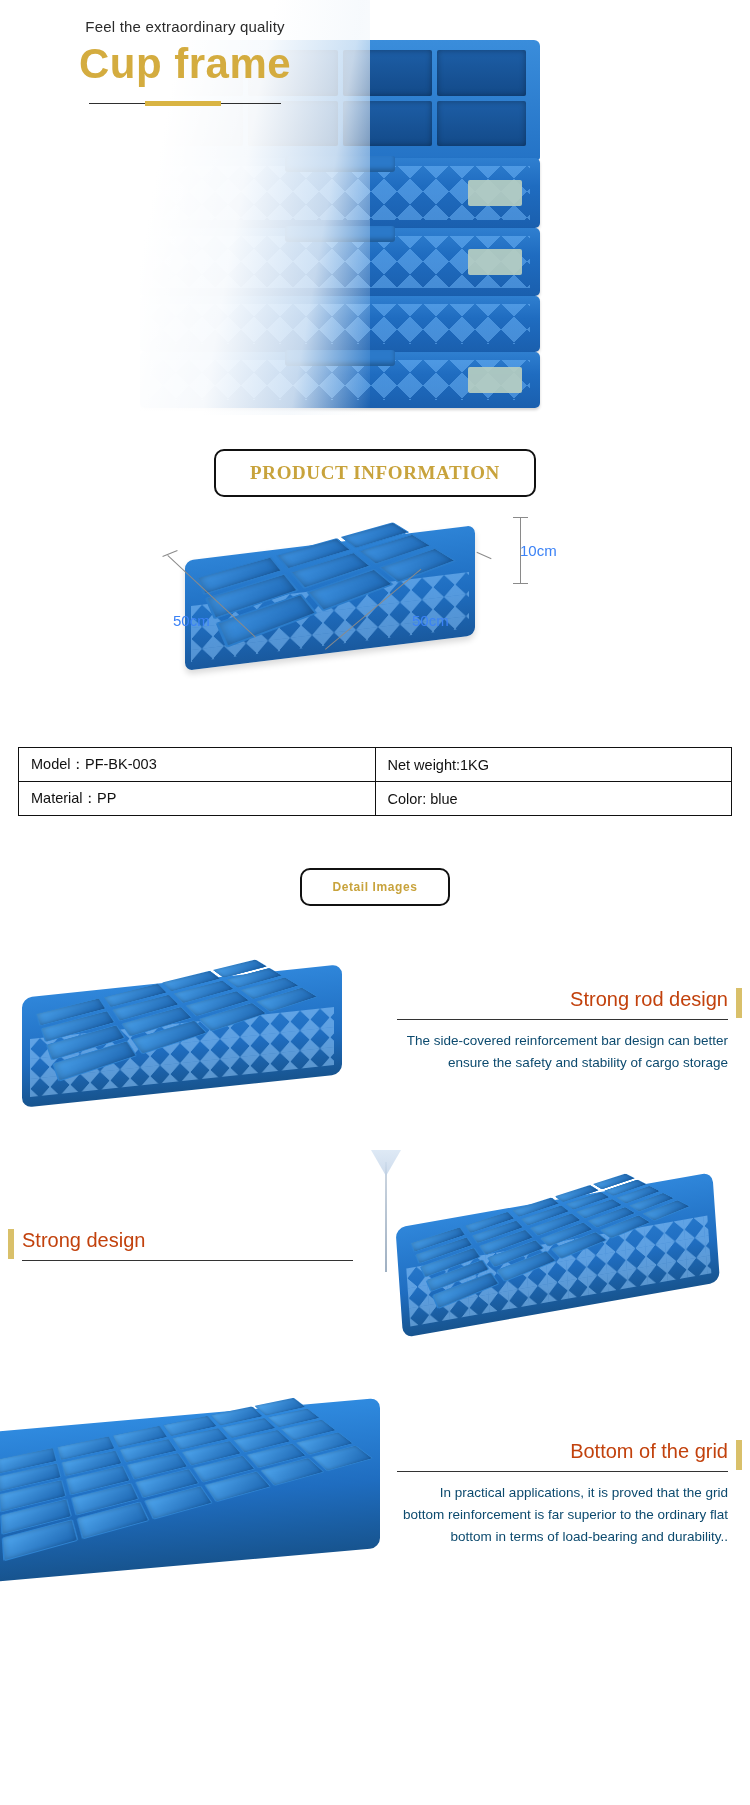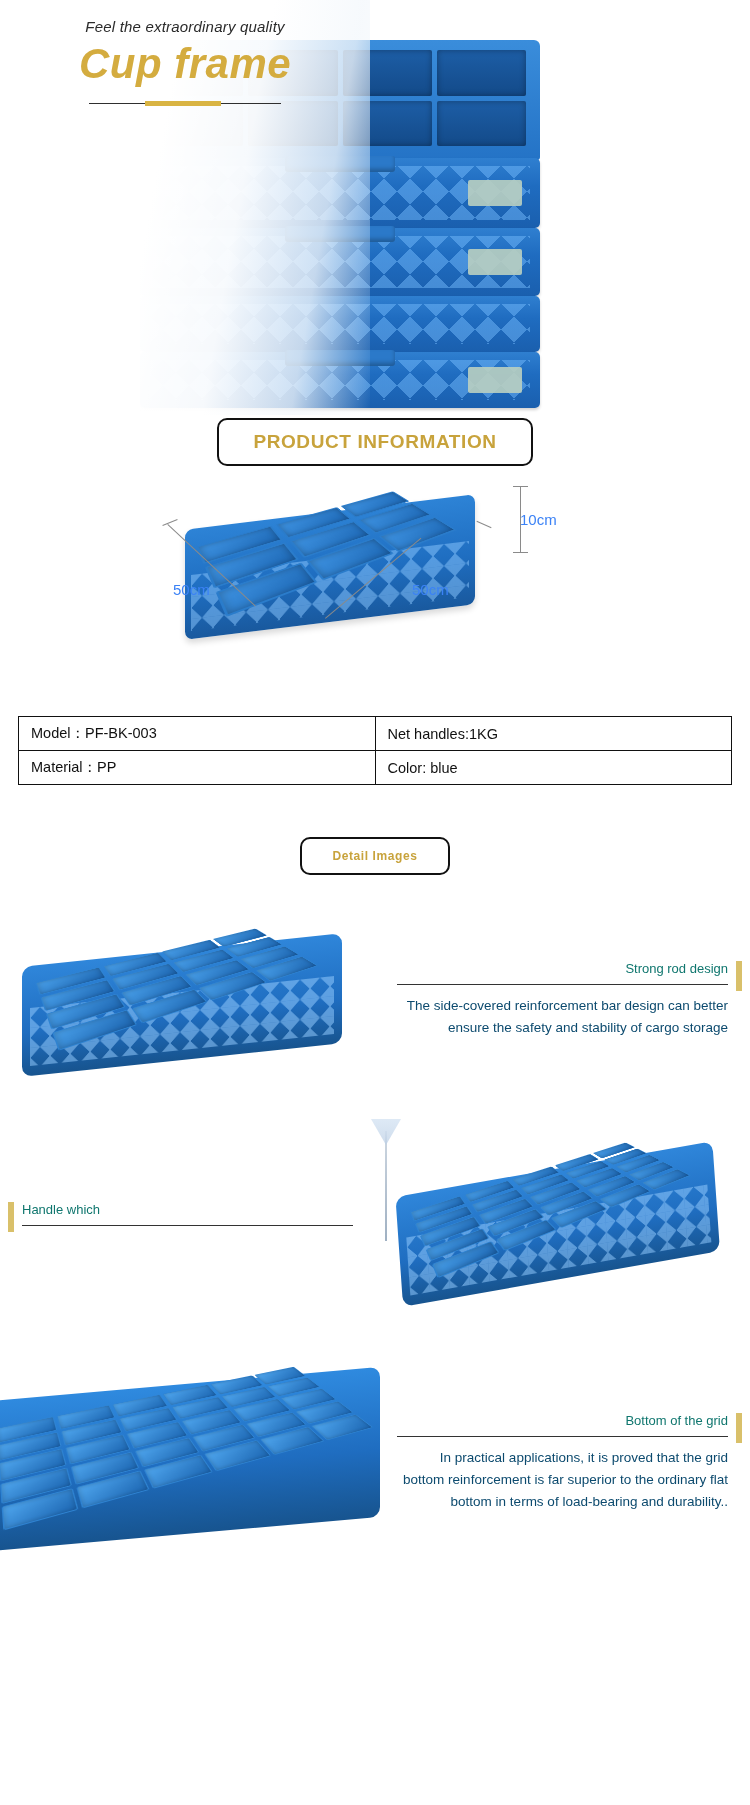--- a/index.html
+++ b/index.html
@@ -82,21 +82,20 @@
     left: 0; top: 0;
     width: 370px; height: 415px;
     background: linear-gradient(100deg, #ffffff 0%, #ffffff 42%, rgba(255,255,255,.96) 62%, rgba(244,248,252,.78) 82%, rgba(236,243,250,0) 100%);
   }
   .hero-text {
     position: absolute;
     left: 0; top: 18px;
     width: 370px;
     text-align: center;
     z-index: 5;
-    font-style: italic;
   }
   .hero-eyebrow {
     font-size: 15px;
     color: #2b2b2b;
     letter-spacing: .2px;
   }
   .hero-title {
     font-size: 42px;
     font-weight: bold;
     color: #d4ac3f;
@@ -224,22 +223,22 @@
   }
   .detail-copy {
     flex: 1 1 auto;
     padding: 0 22px;
   }
   .detail.right .detail-copy { text-align: right; }
   .detail.left .detail-copy { text-align: left; }
   .dt-head {
     position: relative;
     display: block;
-    font-size: 13px;
-    color: #0f766e;
+    font-size: 20px;
+    color: #c2410c;
     padding-bottom: 8px;
   }
   .dt-rule {
     width: 100%;
     height: 1px;
     background: #333;
     margin-bottom: 10px;
   }
   .dt-body {
     font-size: 13.5px;
@@ -381,21 +380,21 @@
 
   <div class="hero-text">
     <div class="hero-eyebrow">Feel the extraordinary quality</div>
     <div class="hero-title">Cup frame</div>
     <div class="hero-rule">
       <span></span>
     </div>
   </div>
 </div>
 
-<div class="badge-wrap" style="margin-top:3px;">
+<div class="badge-wrap" style="margin-top:34px;font-family:Liberation Serif, serif;">
   <div class="badge">PRODUCT INFORMATION</div>
 </div>
 
 <div class="dim-area">
 
   <div class="dim-rack">
     <div class="body">
       <div class="lattice"></div>
     </div>
     <div class="grid">
@@ -423,21 +422,21 @@
   <div class="dim-line" style="left:325px; top:152px; width:125px; height:1px; transform:rotate(-40deg); transform-origin:left top;"></div>
   <div class="dim-line" style="left:476px; top:58px; width:16px; height:1px; transform:rotate(24deg);"></div>
   <div class="dim-label" style="left:412px; top:115px;">50cm</div>
 </div>
 
 <div class="spec-wrap">
   <table class="spec">
     <tbody>
         <tr>
       <td>Model：PF-BK-003</td>
-      <td>Net handles:1KG</td>
+      <td>Net weight:1KG</td>
     </tr>
     <tr>
       <td>Material：PP</td>
       <td>Color: blue</td>
     </tr>
   </tbody>
     </table>
 </div>
 
 <div class="badge-wrap" style="margin-top:52px;">
@@ -476,21 +475,21 @@
       <div class="accent r"></div>
     </div>
     <div class="dt-rule"></div>
     <div class="dt-body">The side-covered reinforcement bar design can better ensure the safety and stability of cargo storage</div>
   </div>
 </div>
 
 <div class="detail left" style="margin-top:14px;">
   <div class="detail-copy">
     <div style="position:relative;">
-      <span class="dt-head">Handle which</span>
+      <span class="dt-head">Strong design</span>
       <div class="accent l"></div>
     </div>
     <div class="dt-rule"></div>
   </div>
   <div class="detail-photo">
     <div class="stem"></div>
     <div class="tray tilt">
       <div class="deck">
         <div class="lattice"></div>
       </div>

